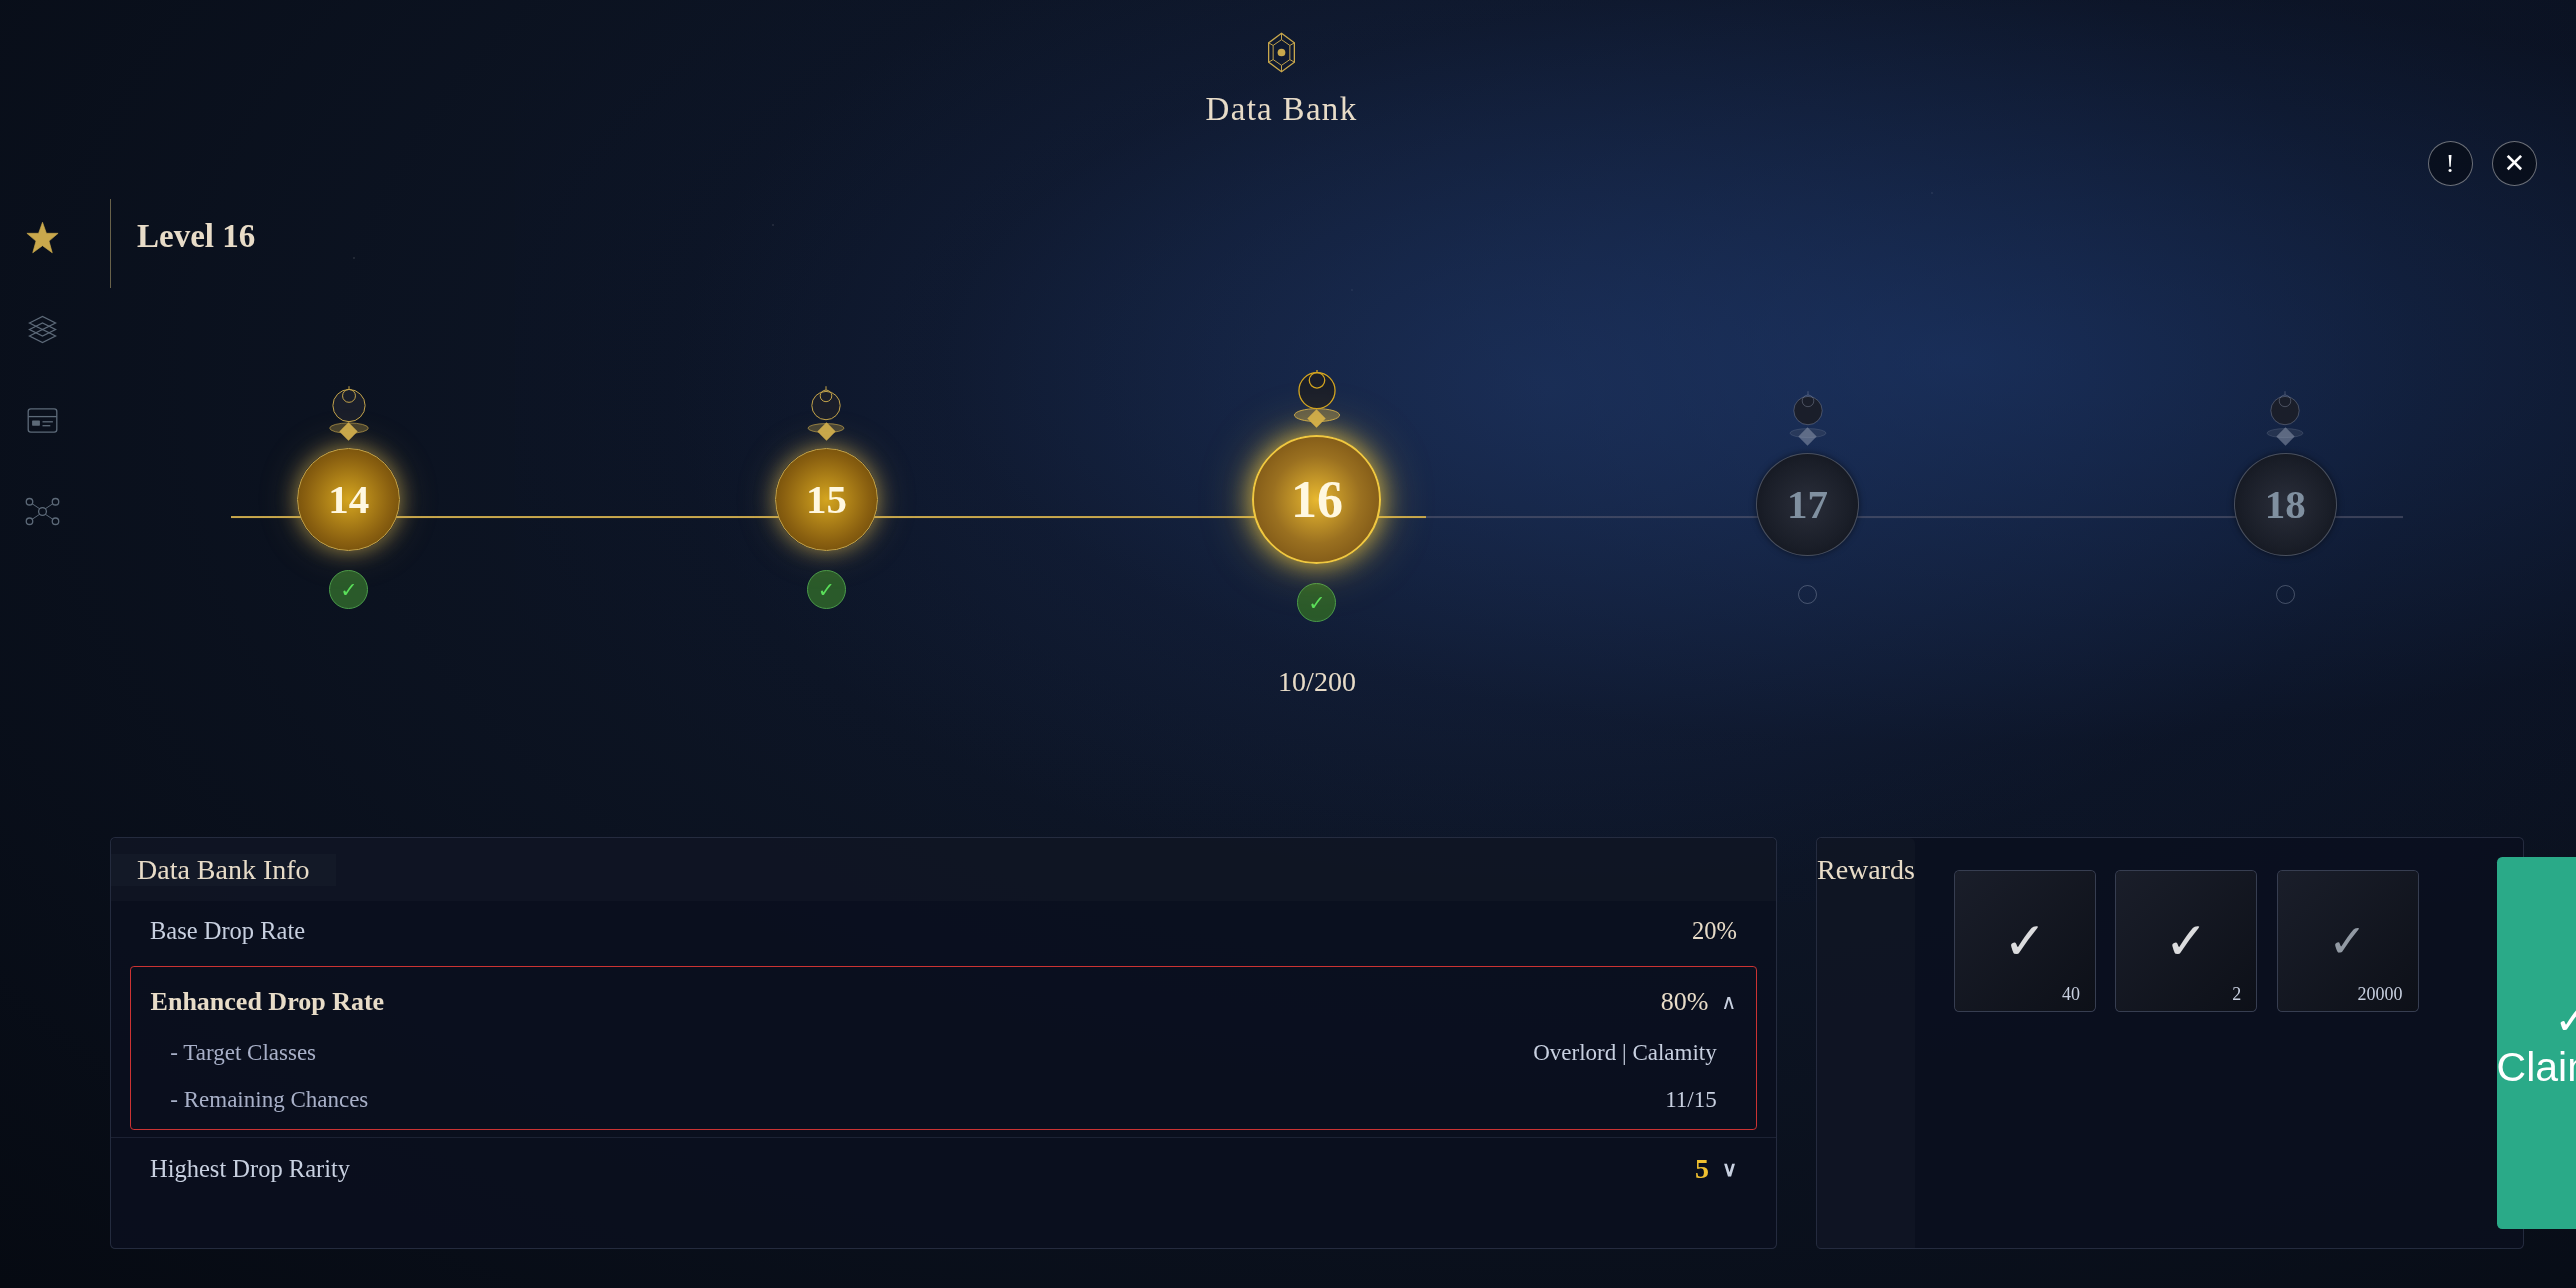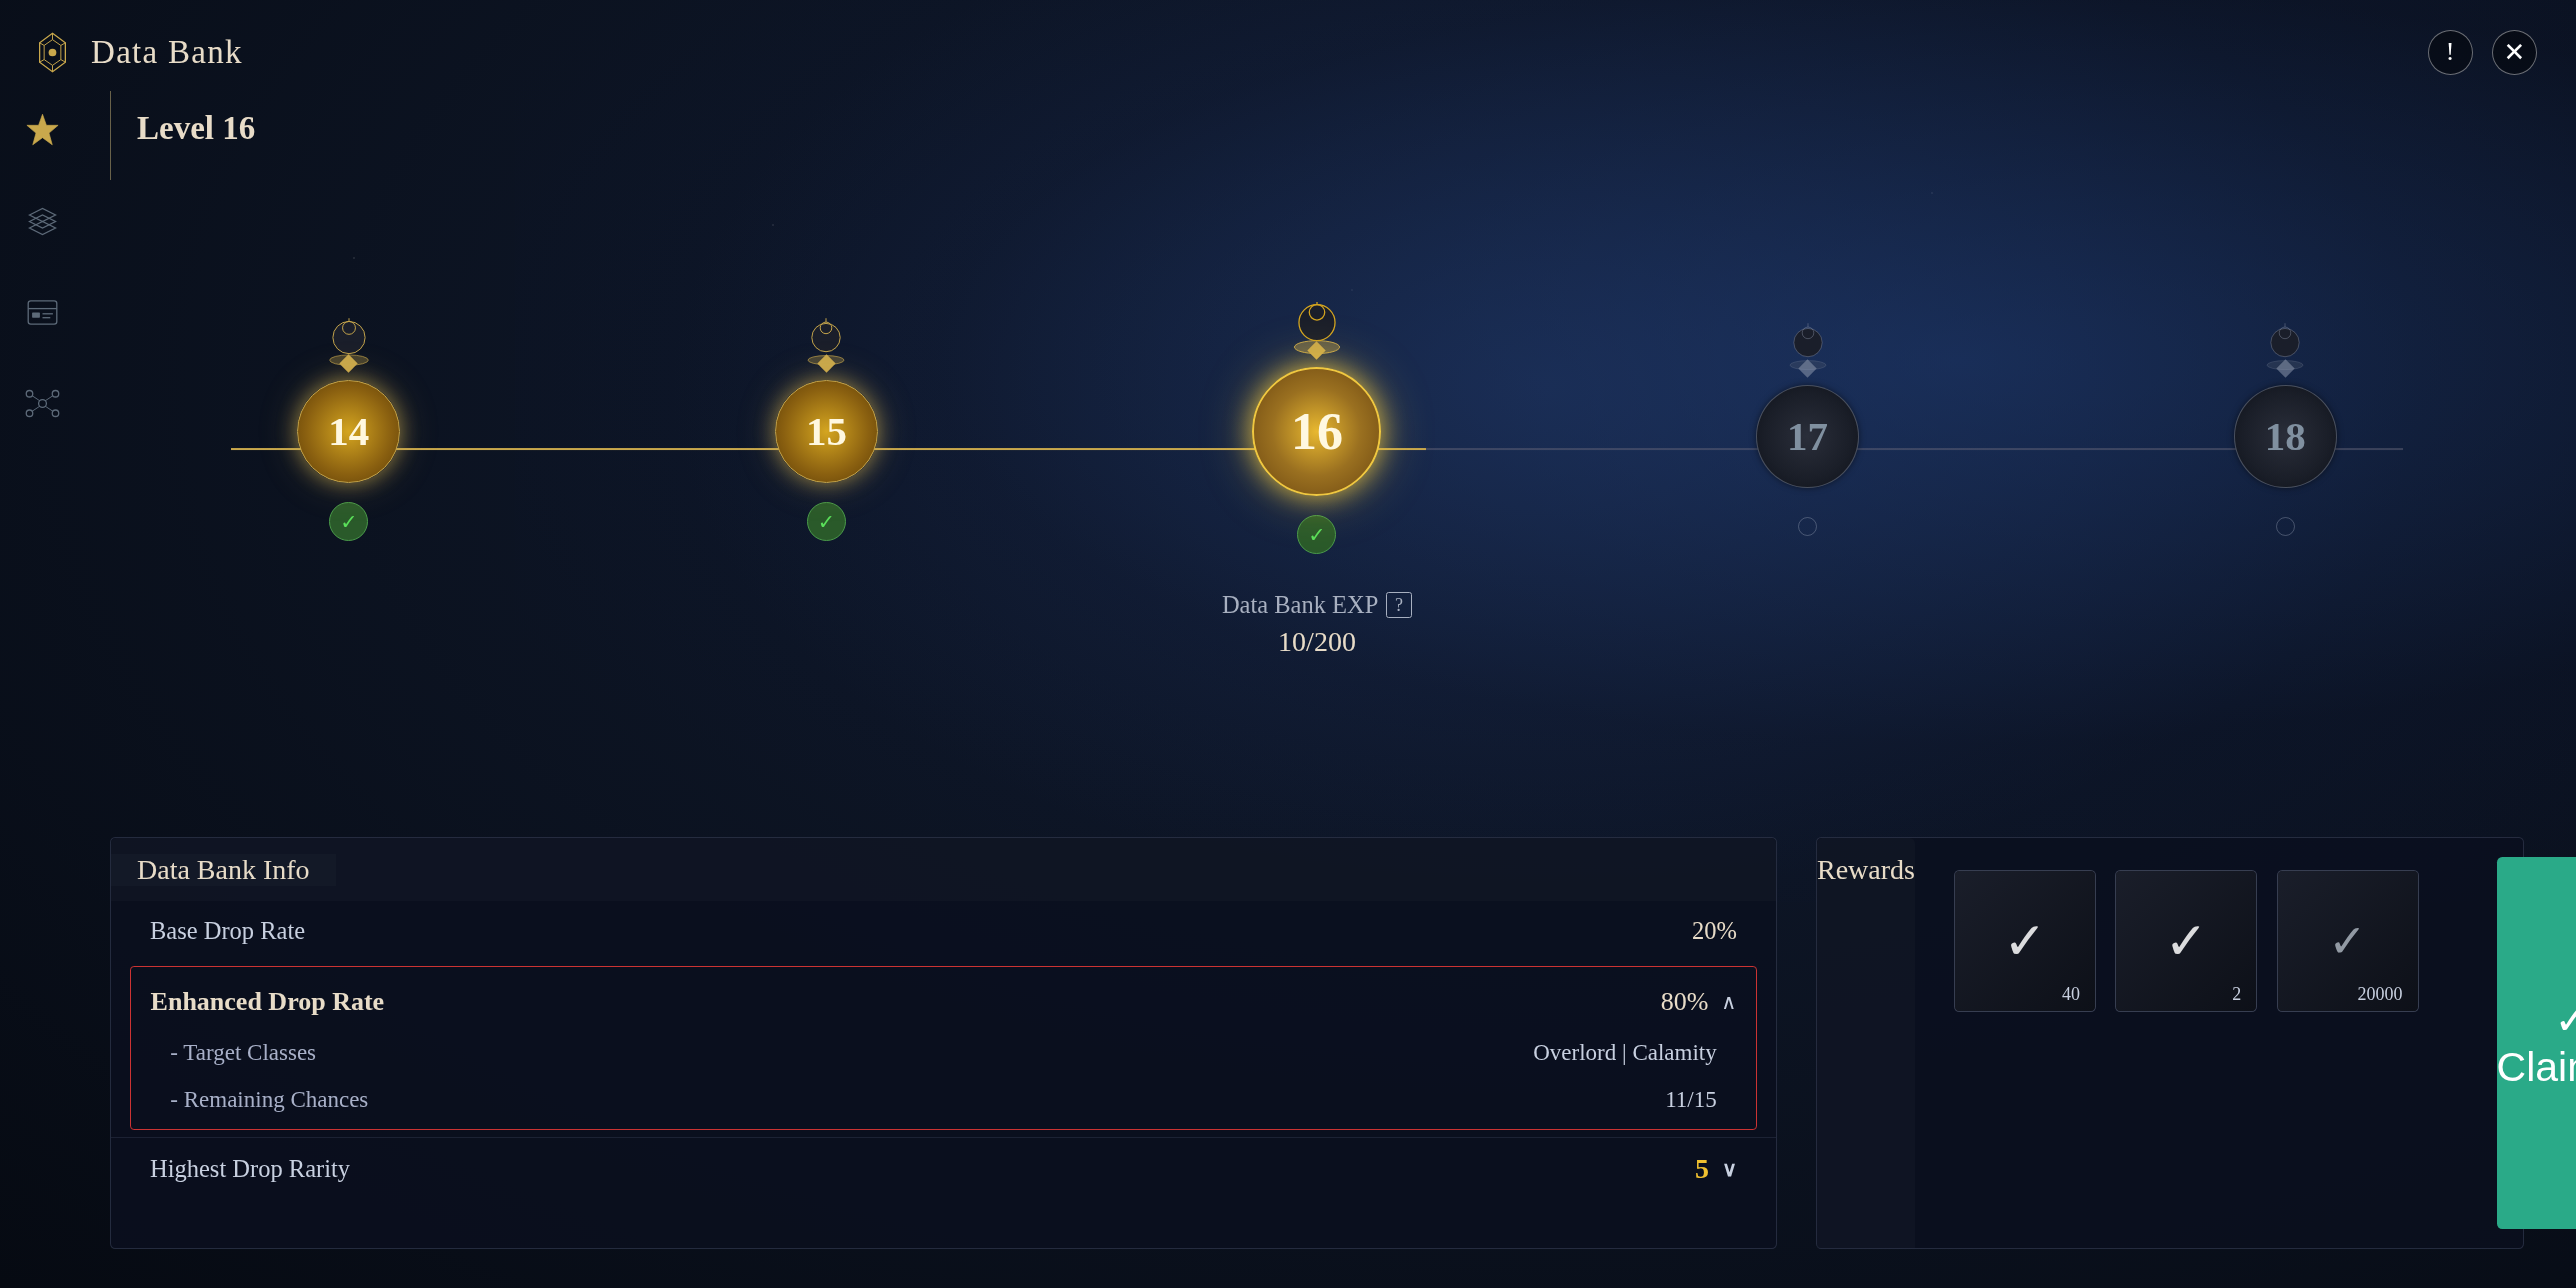--- a/index.html
+++ b/index.html
@@ -60,20 +60,21 @@
       display: flex;
       flex-direction: column;
     }
 
     
     .header {
       display: flex;
       align-items: center;
       padding: 26px 39px 0 26px;
       gap: 13px;
+      flex-direction: column;
     }
 
     .header-icon {
       width: 52px;
       height: 52px;
       display: flex;
       align-items: center;
       justify-content: center;
     }
 
@@ -693,24 +694,20 @@
               </div>
               <div class="milestone-diamond dim"></div>
               <div class="milestone-orb locked">18</div>
               <div class="milestone-dot"></div>
             </div>
 
           </div>
         </div>
 
         <div class="exp-section">
-          <div class="exp-label">
-            <span>Data Bank EXP</span>
-            <div class="exp-question">?</div>
-          </div>
           <div class="exp-value">10/200</div>
         </div>
       </div>
 
       <div class="bottom-section">
 
         <div class="info-panel">
           <div class="panel-header-bg">
             <div class="panel-title">Data Bank Info</div>
           </div>

